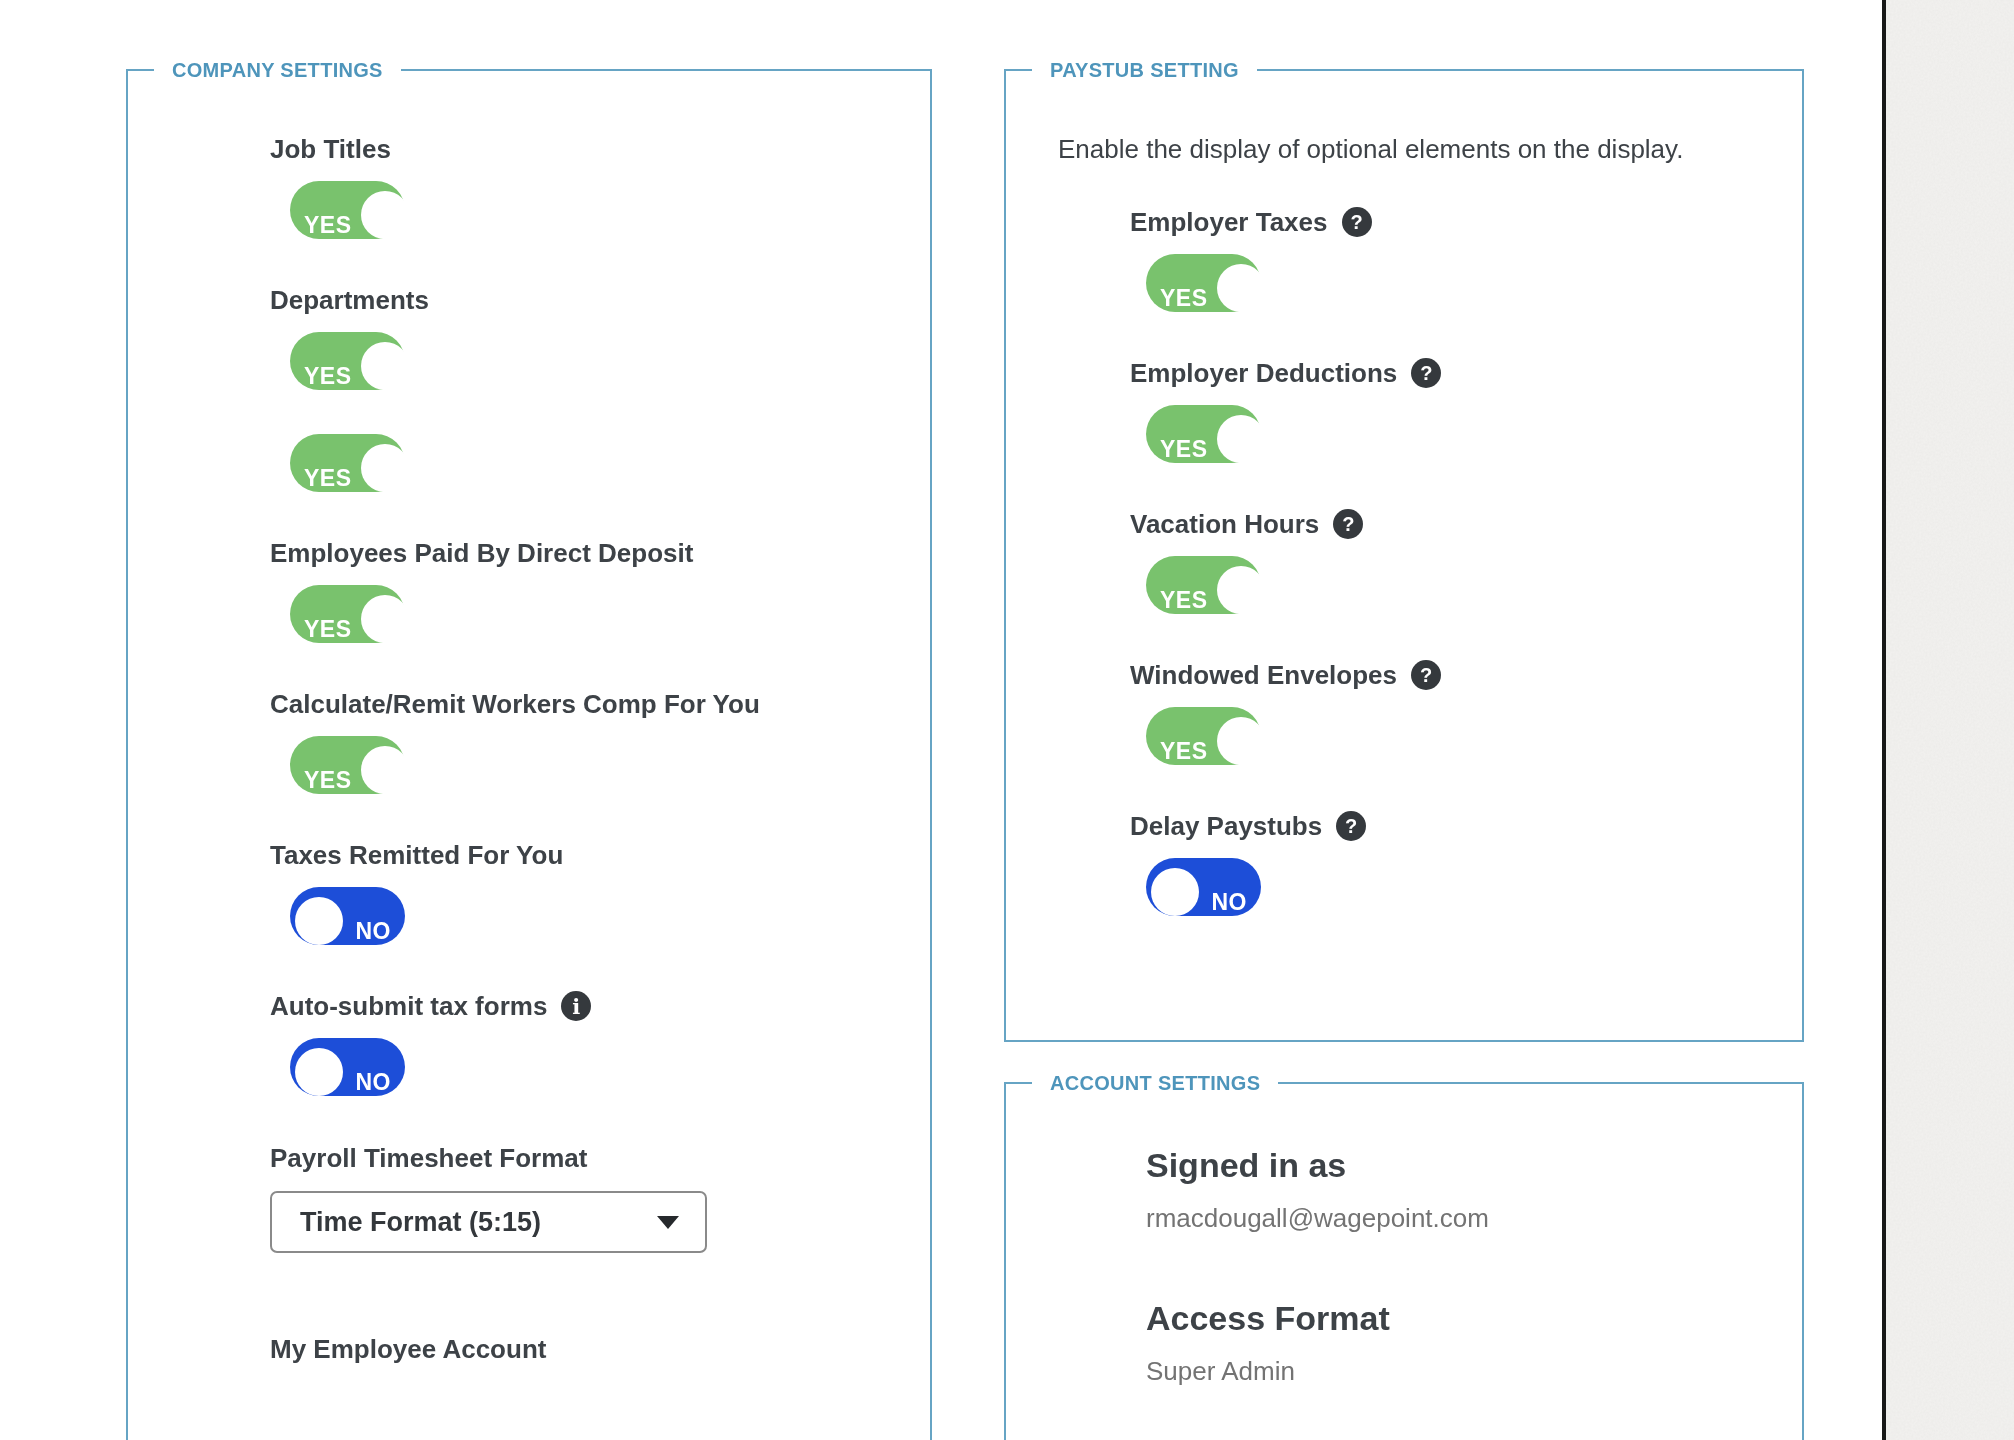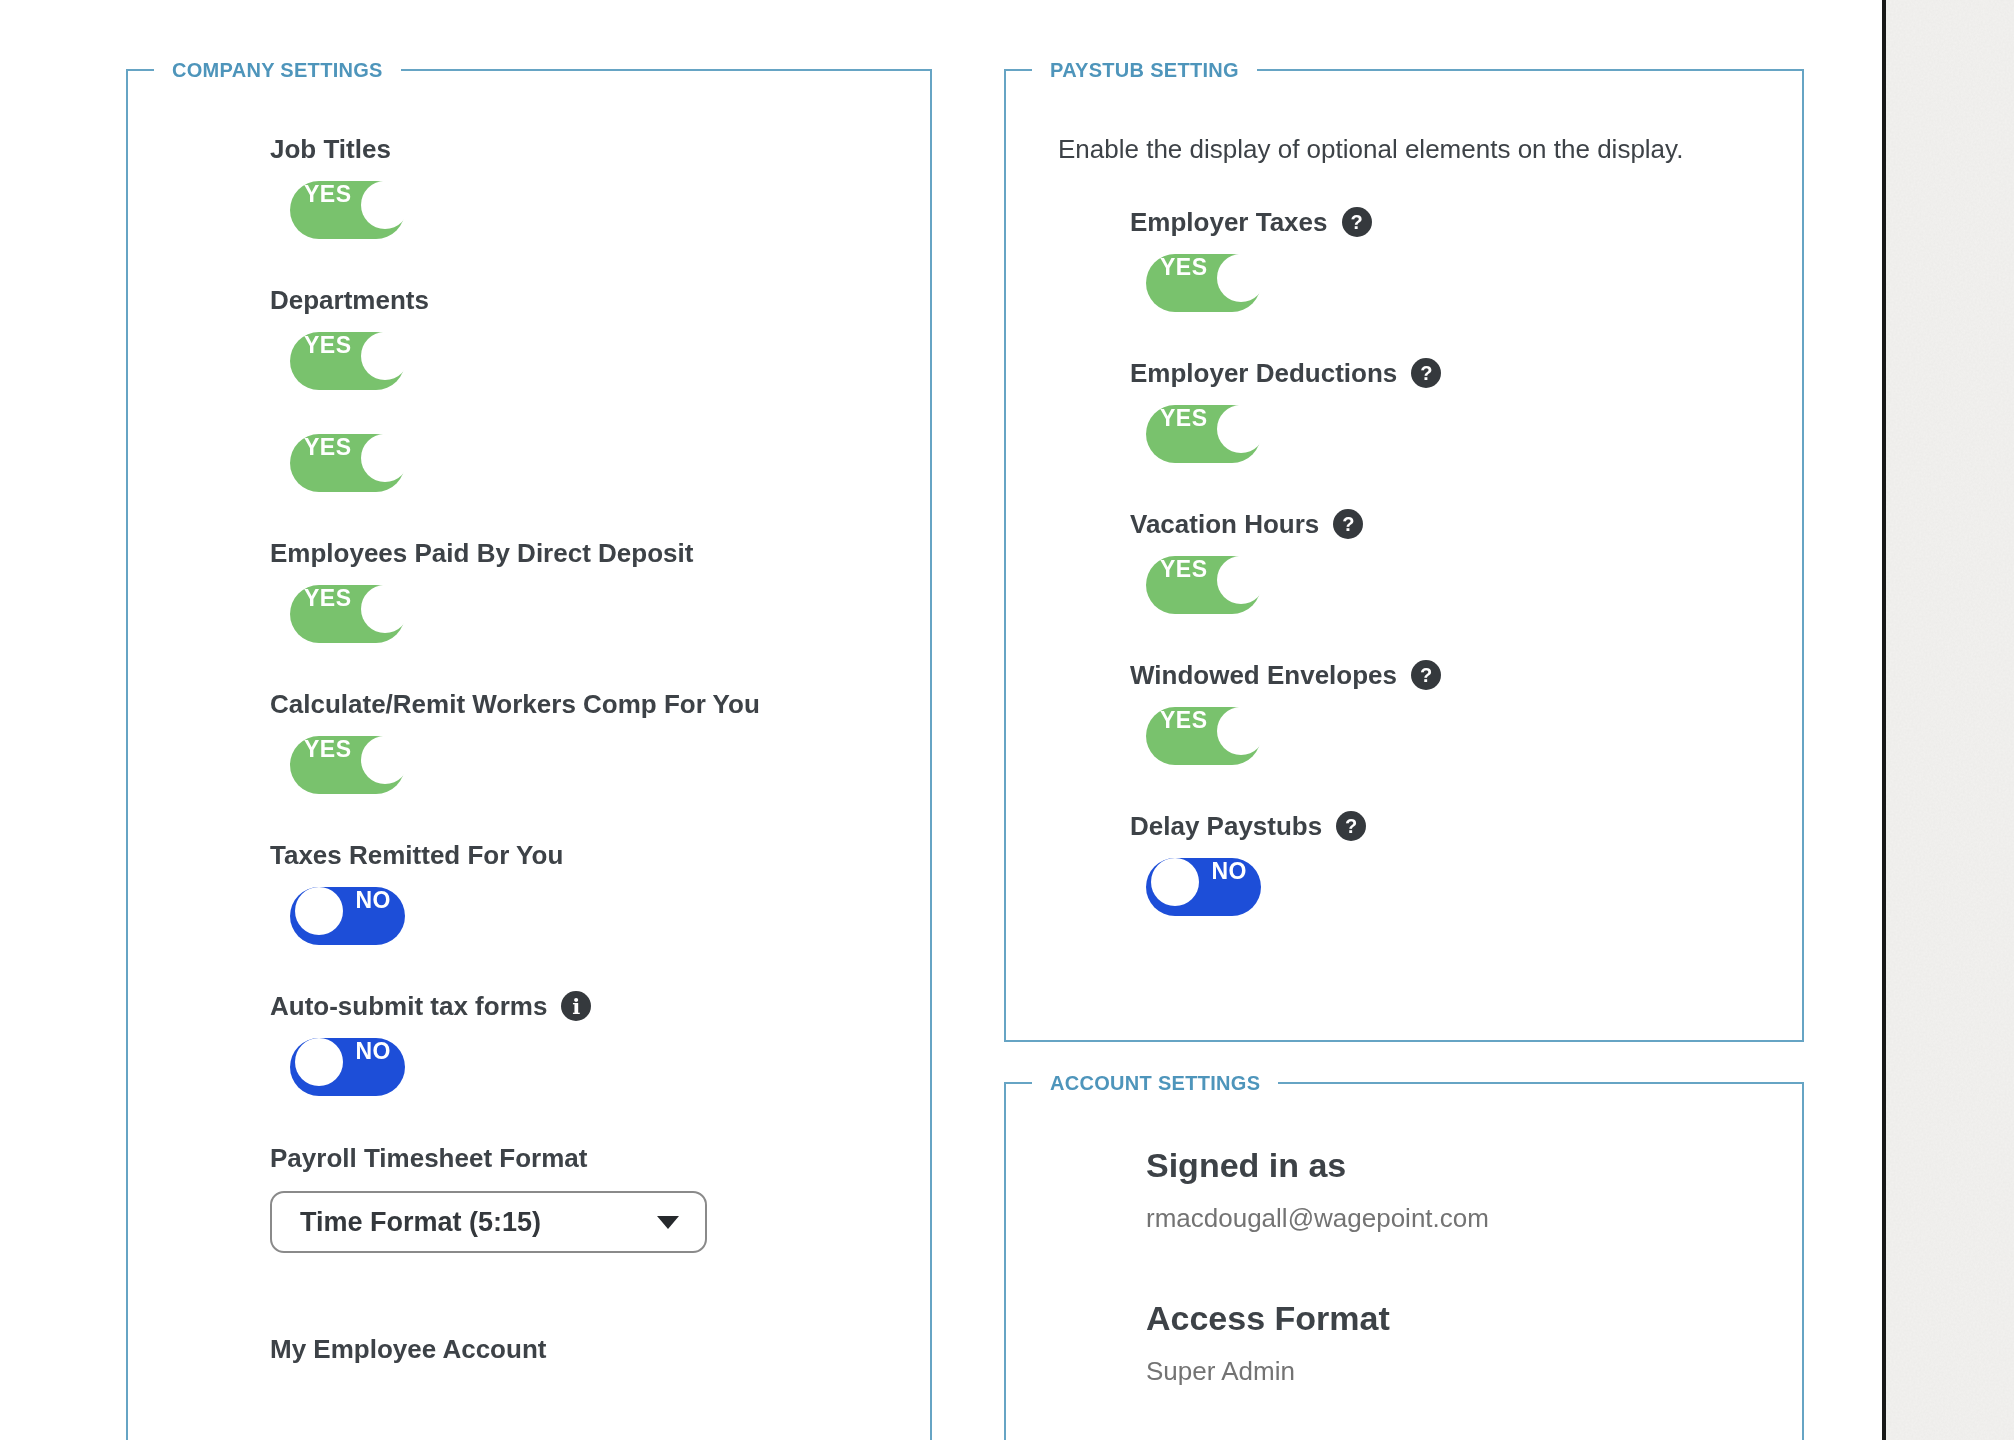--- a/index.html
+++ b/index.html
@@ -37,21 +37,21 @@
     font-size:26px;line-height:34px;font-weight:bold;color:#3d4247;
     white-space:nowrap;
   }
   .paystub-rows{margin-left:72px;}
   .paystub-rows .toggle{margin-left:16px;}
   #company-box .toggle{margin-left:20px;}
 
   
   .toggle{
     width:115px;height:58px;border-radius:29px;
-    display:flex;align-items:flex-start;justify-content:space-between;
+    display:flex;align-items:flex-end;justify-content:space-between;
     padding:0 5px;box-sizing:border-box;margin-top:15px;cursor:pointer;
   }
   .toggle.on{background:#79c26d;}
   .toggle.off{background:#1d4ed8;flex-direction:row-reverse;}
   .toggle .knob{
     width:48px;height:48px;border-radius:50%;background:#ffffff;flex:0 0 auto;
   }
   .toggle .tstate{
     color:#ffffff;font-weight:bold;font-size:23px;letter-spacing:.5px;
     padding:0 9px;
@@ -74,21 +74,21 @@
   }
   .acct-label{font-size:34px;line-height:34px;font-weight:bold;color:#3d4247;}
   .acct-value{font-size:26px;line-height:34px;color:#737373;margin-top:19px;}
   .acct-group + .acct-group{margin-top:66px;}
 
   
   .dd-group{margin-top:45px;}
   .dropdown{
     margin-top:16px;
     width:437px;height:62px;box-sizing:border-box;
-    border:2px solid #8a8a8a;border-radius:14px;background:#ffffff;
+    border:2px solid #8a8a8a;border-radius:7px;background:#ffffff;
     display:flex;align-items:center;
     padding:0 26px 0 28px;cursor:pointer;
   }
   .dropdown .dd-value{
     font-size:27px;font-weight:bold;color:#34383c;white-space:nowrap;
   }
   .dropdown .caret{
     margin-left:auto;width:0;height:0;
     border-left:11px solid transparent;border-right:11px solid transparent;
     border-top:13px solid #26292c;

